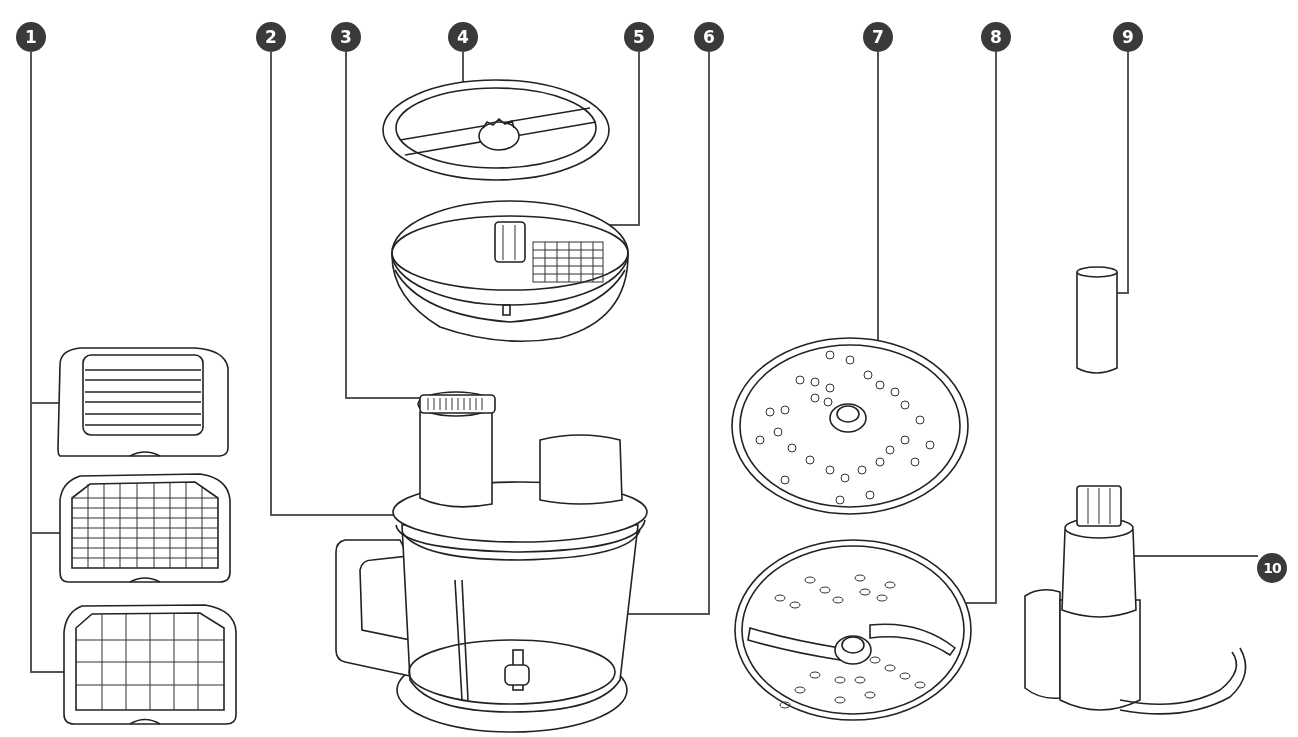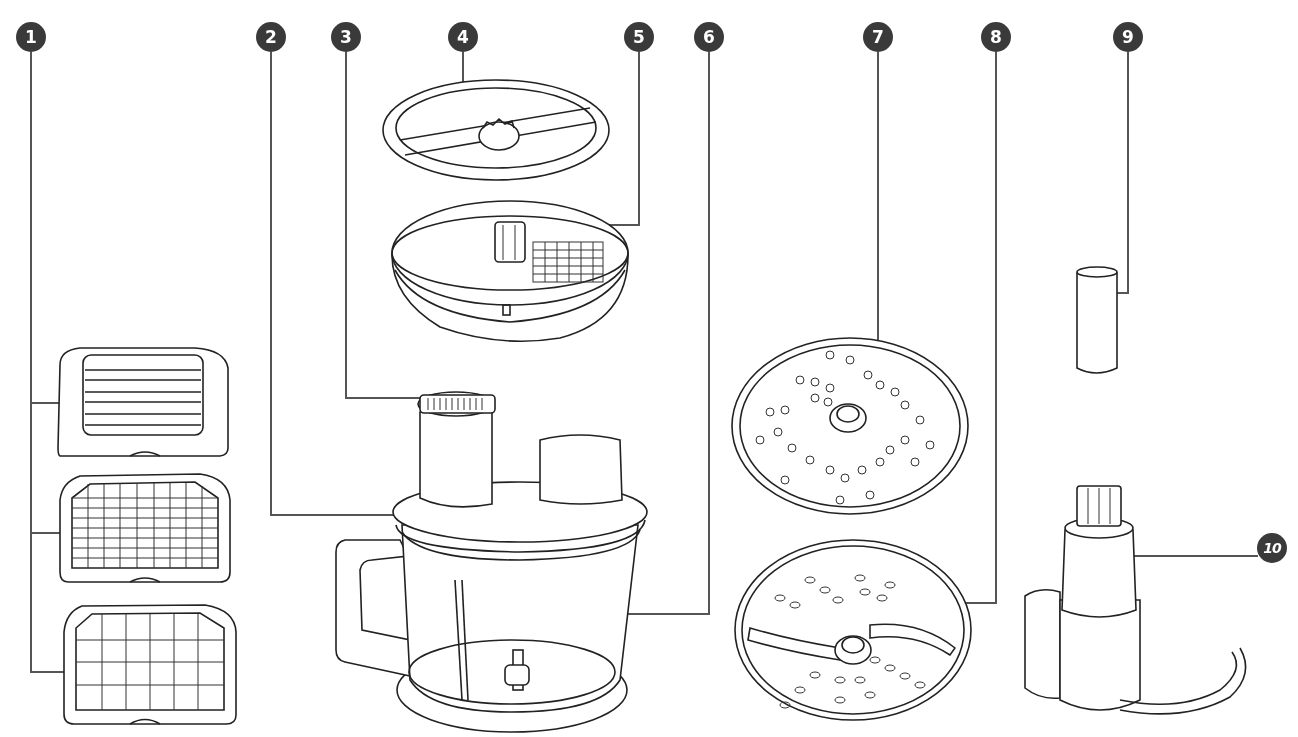--- a/index.html
+++ b/index.html
@@ -255,14 +255,14 @@
   
   <div class="badge" style="left:16px;top:22px;">1</div>
   <div class="badge" style="left:256px;top:22px;">2</div>
   <div class="badge" style="left:331px;top:22px;">3</div>
   <div class="badge" style="left:448px;top:22px;">4</div>
   <div class="badge" style="left:624px;top:22px;">5</div>
   <div class="badge" style="left:694px;top:22px;">6</div>
   <div class="badge" style="left:863px;top:22px;">7</div>
   <div class="badge" style="left:981px;top:22px;">8</div>
   <div class="badge" style="left:1113px;top:22px;">9</div>
-  <div class="badge wide" style="left:1257px;top:533px;font-style:italic;">10</div>
+  <div class="badge wide" style="left:1257px;top:553px;">10</div>
 </div>
 
 </body></html>

